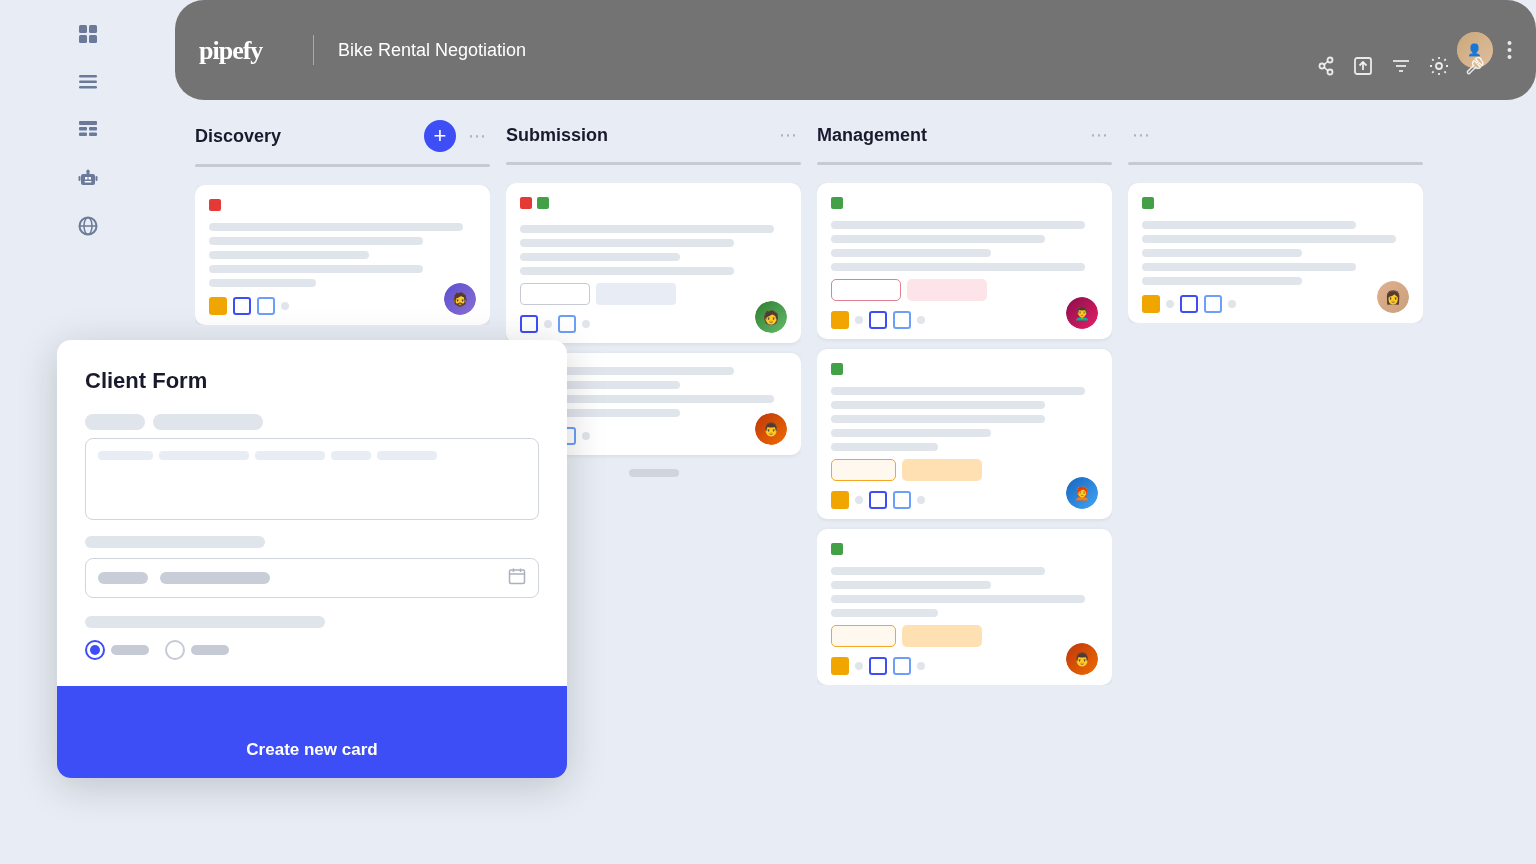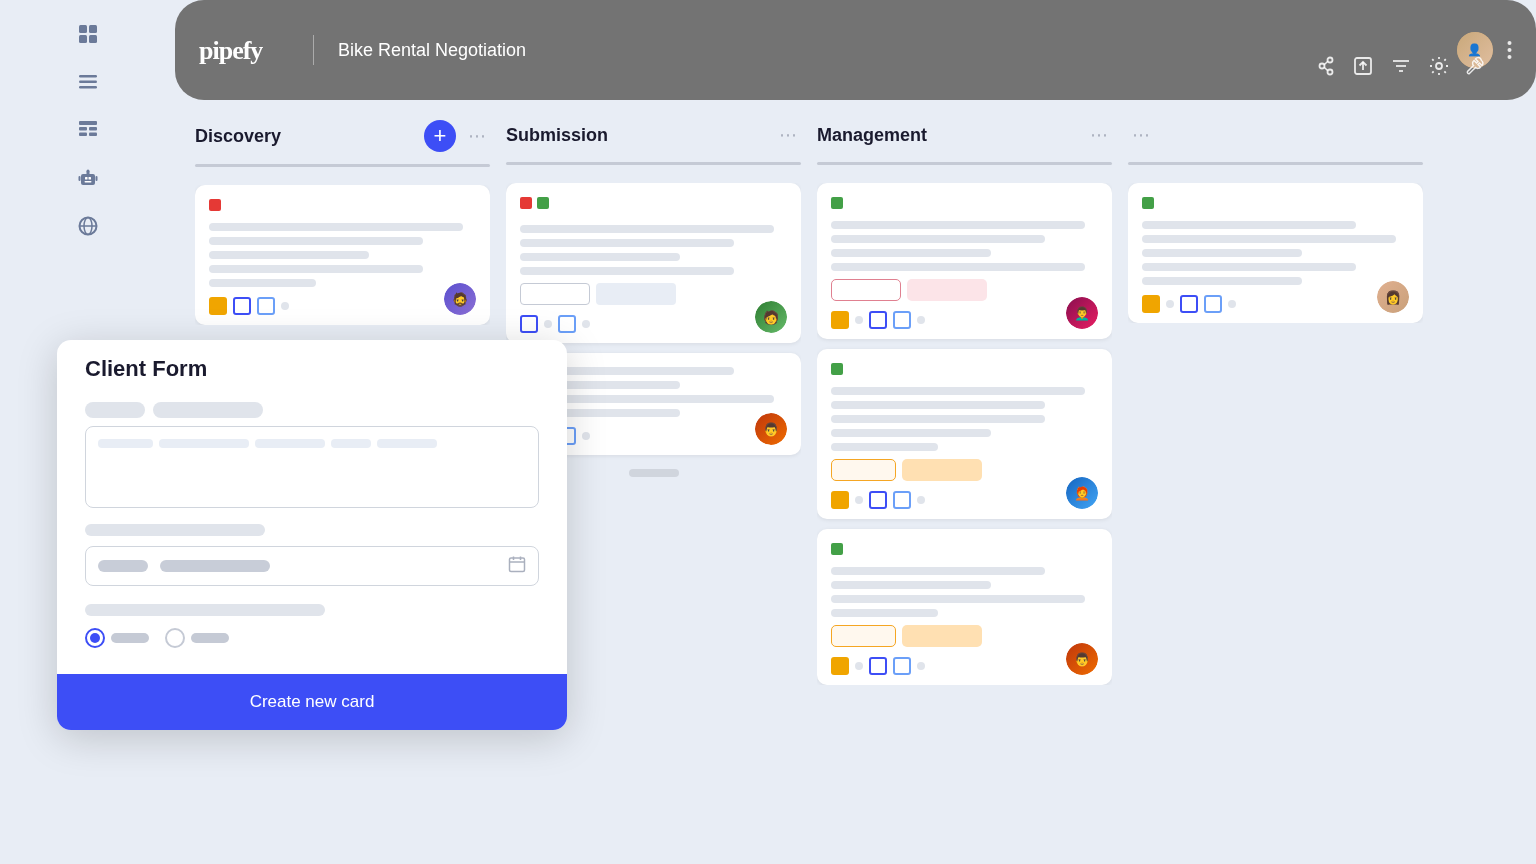--- a/index.html
+++ b/index.html
@@ -208,21 +208,21 @@
       left: 57px;
       top: 340px;
       width: 510px;
       background: white;
       border-radius: 14px;
       box-shadow: 0 8px 40px rgba(0,0,0,0.18);
       z-index: 100;
       overflow: hidden;
     }
     .modal-body {
-      padding: 16px 28px 20px 28px;
+      padding: 28px 28px 20px 28px;
     }
     .modal-title {
       font-size: 22px;
       font-weight: 700;
       color: #1a1a2e;
       margin-bottom: 20px;
     }
     .form-label {
       display: flex;
       gap: 8px;
@@ -309,21 +309,22 @@
       background: #3d4ef6;
       padding: 18px;
       display: flex;
       align-items: center;
       justify-content: center;
       cursor: pointer;
     }
     .create-btn-text {
       color: white;
       font-size: 17px;
-      font-weight: 400;
+      font-weight: 700;
+      margin-top: 36px;
     }
 
     
     .column-scroll {
       display: flex;
       flex-direction: column;
       gap: 10px;
       overflow: hidden;
     }
   </style>

